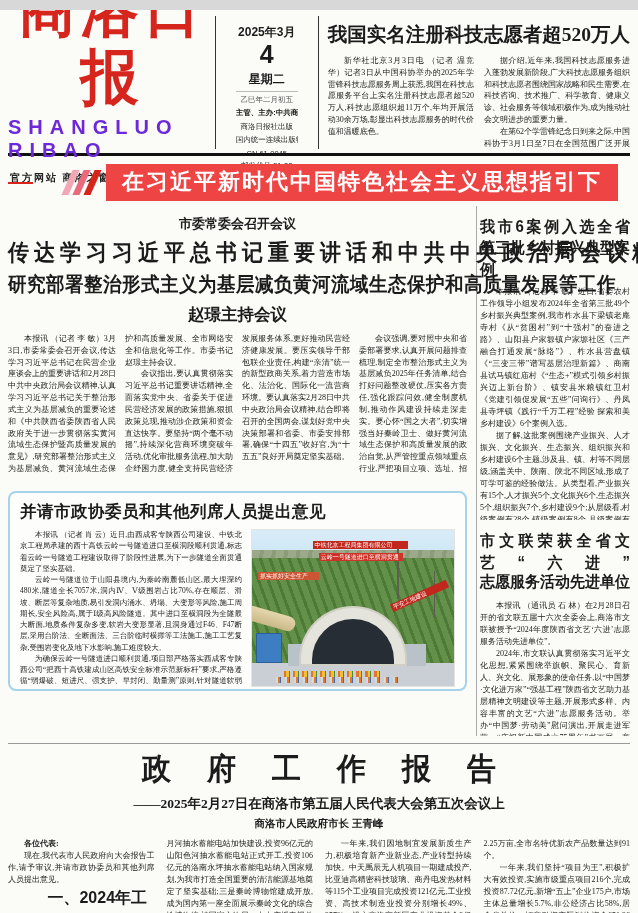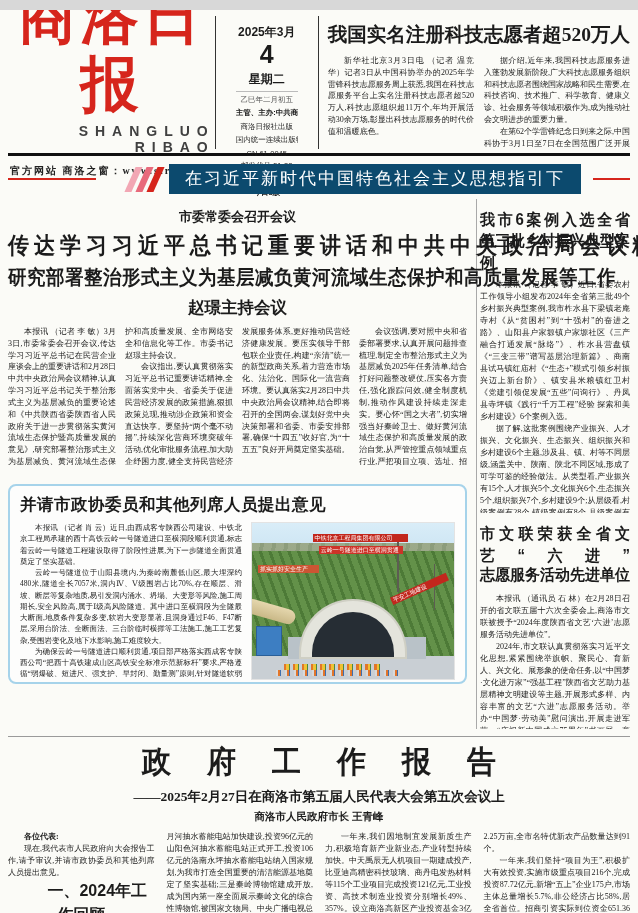--- a/index.html
+++ b/index.html
@@ -7,41 +7,41 @@
   .page {
     position:relative; width:638px; height:913px; margin:10px auto;
     background:#fbfbf7; color:#1b1b1b; overflow:hidden;
     padding:6px 8px 0 8px;
     font-family:"Liberation Serif","DejaVu Serif",serif;
   }
   
   .header { display:flex; align-items:stretch; height:140px; border-bottom:3px solid #111; padding-bottom:4px; }
   .mast { width:250px; display:flex; flex-direction:column; justify-content:center; }
   .mast-title { font-size:58px; line-height:1.1; font-weight:bold; color:#d6251c; text-align:center; letter-spacing:4px; transform:scaleY(1.05); }
-  .mast-pinyin { margin-top:8px; color:#404040; font-weight:bold; font-size:14px; letter-spacing:7px; text-align:right; font-family:"Liberation Sans",sans-serif; }
+  .mast-pinyin { margin-top:8px; color:#6d28d9; font-weight:bold; font-size:20px; letter-spacing:7px; text-align:left; font-family:"Liberation Sans",sans-serif; }
   .mast-site { margin-top:9px; font-size:10px; letter-spacing:2px; text-align:center; color:#222; font-weight:bold; }
   .datebox { width:104px; border-left:1.5px solid #333; border-right:1.5px solid #333; padding:8px 20px 2px; text-align:center; font-family:"Liberation Sans","DejaVu Sans",sans-serif; }
   .db-month { font-size:12px; font-weight:bold; }
   .db-day { font-size:25px; font-weight:bold; line-height:1.1; }
   .db-week { font-size:12px; font-weight:bold; margin-top:2px; border-bottom:1px solid #bbb; padding-bottom:3px; }
   .db-lunar { font-size:7.5px; color:#555; margin-top:3px; }
   .db-row { font-size:7.5px; margin-top:3.5px; white-space:nowrap; overflow:hidden; }
   .db-strong { font-weight:bold; }
   .toparticle { flex:1; padding-left:9px; padding-top:2px; }
   .top-headline { font-size:19.5px; font-weight:900; font-family:Liberation Serif, serif; white-space:nowrap; letter-spacing:0; margin:3px 0 7px; }
   .top-body { column-count:2; column-gap:10px; font-size:8px; line-height:1.48; text-align:justify; height:96px; overflow:hidden; }
   p.para { margin:0; text-indent:2em; }
   
   .banner-row { display:flex; align-items:center; margin:8px 0 5px; }
   .b-line { height:2px; background:#d6251c; }
   .b-line.left { width:88px; margin-right:34px; }
   .b-line.right { flex:1; margin-left:12px; }
   .slashes { display:flex; margin-right:6px; }
   .slash { width:7px; height:25px; transform:skewX(-24deg); margin-right:4px; }
-  .banner-box { background:#0c4a6e; color:#fff; font-family:"Liberation Sans",sans-serif; font-weight:normal; font-size:17px; letter-spacing:2px; padding:3px 16px 4px; white-space:nowrap; }
+  .banner-box { background:#ef4444; color:#fff; font-family:"Liberation Sans",sans-serif; font-weight:bold; font-size:22px; letter-spacing:2px; padding:3px 16px 4px; white-space:nowrap; }
   
   .content { display:flex; }
   .left-col { width:468px; padding-right:9px; }
   .right-col { width:154px; border-left:1px solid #a9a9a9; padding-left:3px; }
   .kicker { text-align:center; font-size:13px; font-weight:bold; font-family:"Liberation Sans",sans-serif; margin-top:9px; }
   .hl1 { text-align:center; font-size:21px; font-weight:900; font-family:"Liberation Sans",sans-serif; letter-spacing:5px; white-space:nowrap; margin-top:5px; transform:scaleY(1.08); }
   .hl2 { text-align:center; font-size:18.5px; font-weight:900; font-family:"Liberation Sans",sans-serif; letter-spacing:0.5px; white-space:nowrap; margin-top:5px; transform:scaleY(1.08); }
   .subhead { text-align:center; font-size:16.5px; font-weight:bold; margin:8px 0 7px; }
   .main-body { column-count:4; column-gap:9px; font-size:8px; line-height:1.48; text-align:justify; height:150px; overflow:hidden; }
   

